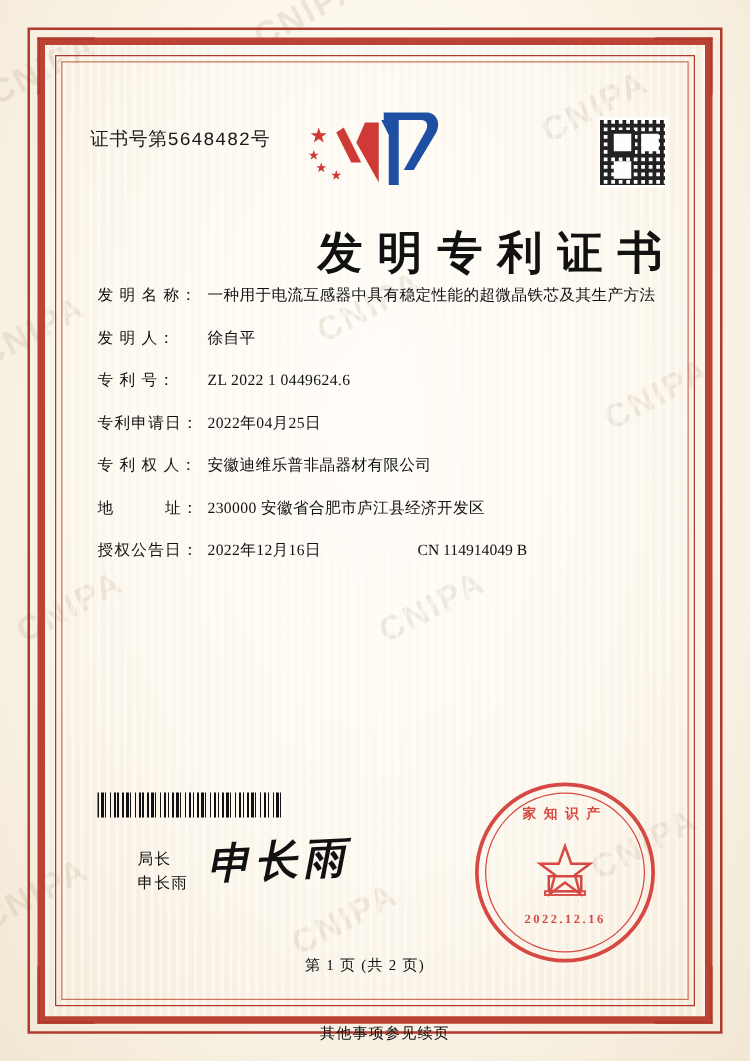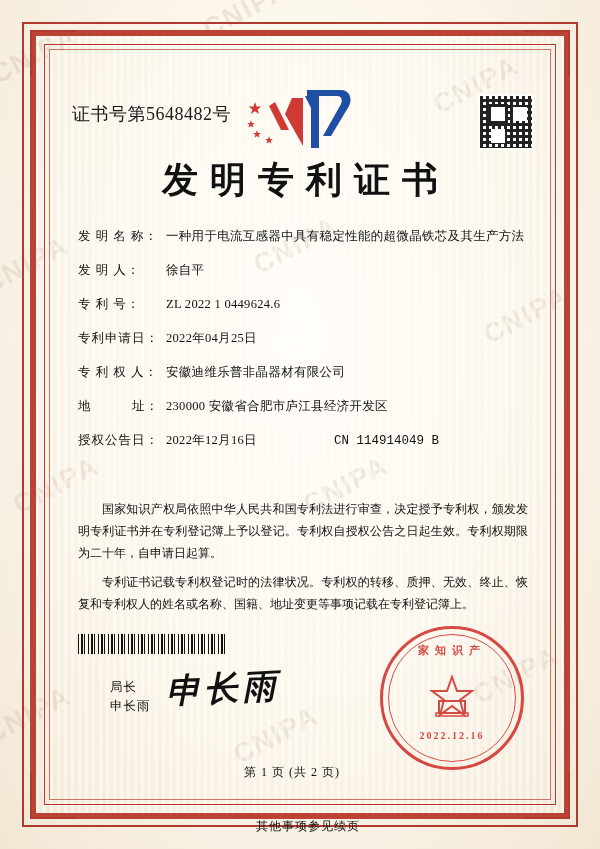--- a/index.html
+++ b/index.html
@@ -76,23 +76,24 @@
 
   .content {
     position: absolute;
     left: 58px; top: 58px; right: 58px; bottom: 58px;
   }
   
   .cert-no {
     position: absolute;
     left: 14px;
     top: 44px;
-    font-size: 18px;
+    font-size: 15px;
     color: #1a1a1a;
     letter-spacing: 0.5px;
+    font-family: Liberation Mono, monospace;
   }
   .qr {
     position: absolute;
     right: 8px;
     top: 36px;
     width: 52px;
     height: 52px;
     background-color: #fff;
     background-image:
       repeating-linear-gradient(0deg, #111 0 3px, transparent 3px 6px),
@@ -116,22 +117,22 @@
     left: 50%;
     top: 28px;
     transform: translateX(-50%);
     width: 110px;
     height: 66px;
   }
   
   .main-title {
     position: absolute;
     left: 0; right: 0;
-    top: 98px;
-    text-align: center;
+    top: 120px;
+    text-align: right;
     font-size: 36px;
     letter-spacing: 12px;
     color: #111;
     font-weight: bold;
     font-family: Liberation Serif, serif;
     text-indent: 12px;
   }
   
   .fields {
     position: absolute;
@@ -157,21 +158,21 @@
     letter-spacing: 0.3px;
   }
   .field-row.dual .field-value { flex: 0 0 168px; }
   .field-label2 {
     width: 88px;
     flex: 0 0 88px;
     letter-spacing: 1px;
     white-space: nowrap;
     padding-left: 32px;
   }
-  .field-value2 { flex: 1; font-family: Liberation Mono, monospace; }
+  .field-value2 { flex: 1; }
 
   
   .paras {
     position: absolute;
     left: 20px;
     right: 14px;
     top: 440px;
     font-size: 12px;
     line-height: 1.85;
     color: #111;
@@ -345,24 +346,20 @@
         <div class="field-label">地　　　址：</div>
         <div class="field-value">230000 安徽省合肥市庐江县经济开发区</div>
       </div>
       <div class="field-row dual">
         <div class="field-label">授权公告日：</div>
         <div class="field-value">2022年12月16日</div>
         <div class="field-value2">CN 114914049 B</div>
       </div>
     </div>
 
-    <div class="paras">
-      <p>国家知识产权局依照中华人民共和国专利法进行审查，决定授予专利权，颁发发明专利证书并在专利登记簿上予以登记。专利权自授权公告之日起生效。专利权期限为二十年，自申请日起算。</p>
-      <p>专利证书记载专利权登记时的法律状况。专利权的转移、质押、无效、终止、恢复和专利权人的姓名或名称、国籍、地址变更等事项记载在专利登记簿上。</p>
-    </div>
 
     <div class="barcode"></div>
 
     <div class="sig-block">
       <div>局长</div>
       <div>申长雨</div>
     </div>
     <div class="sig-hand">申长雨</div>
 
     <div class="seal">

